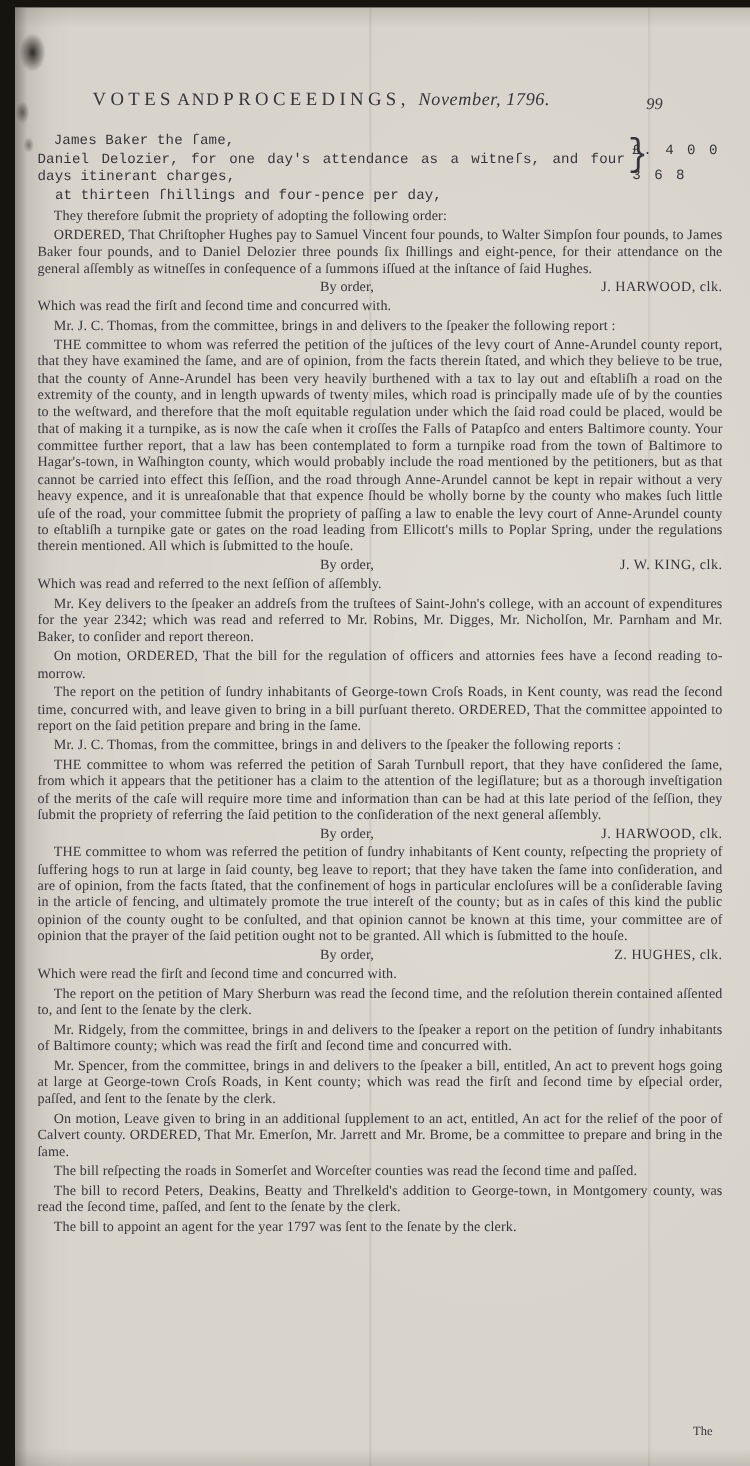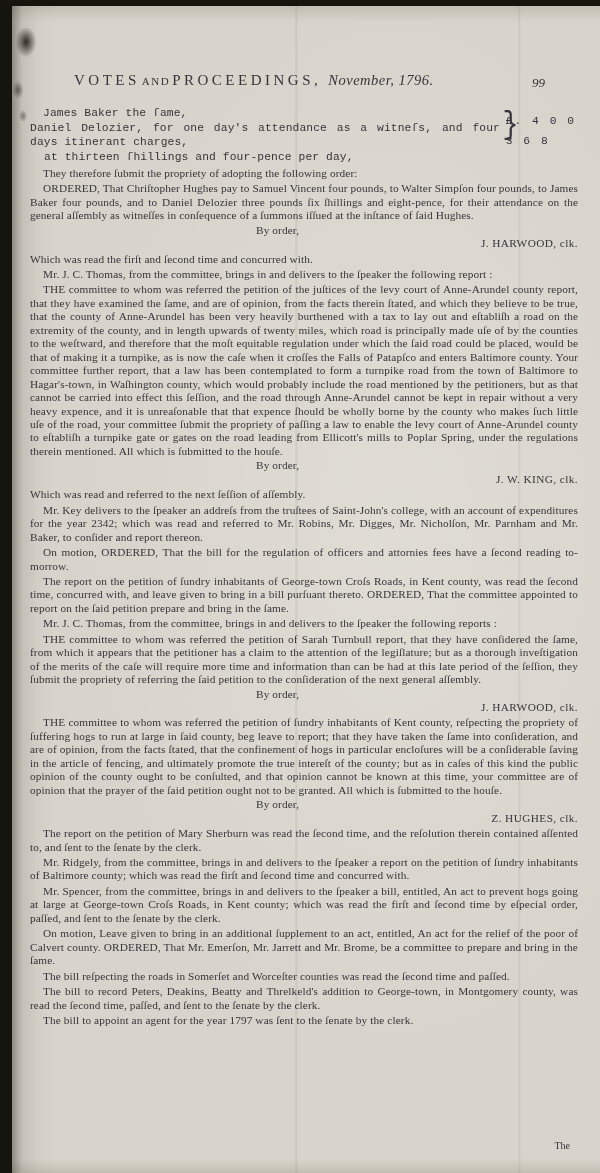--- a/index.html
+++ b/index.html
@@ -29,37 +29,37 @@
       radial-gradient(ellipse at 65% 45%, rgba(255,255,250,0.20), rgba(255,255,250,0) 60%);
   }
   .content{
     position:absolute;left:18px;top:68px;width:548px;
     color:var(--ink);
     font-size:11.3px;line-height:13.45px;letter-spacing:0.1px;
   }
   .header{position:relative;height:20px;margin-bottom:13px;white-space:nowrap;}
   .header .title{position:absolute;left:44px;top:0;}
   .caps{font-size:15px;letter-spacing:3.5px;}
-  .and{font-size:11px;letter-spacing:1.5px;padding:0 2px;}
+  .and{font-size:14px;letter-spacing:1.5px;padding:0 2px;}
   .date{font-style:italic;font-size:14.5px;margin-left:7px;letter-spacing:0.5px;}
-  .pageno{position:absolute;left:502px;top:2px;font-style:italic;font-size:13px;}
+  .pageno{position:absolute;left:487px;top:2px;font-style:italic;font-size:13px;}
   .para{margin:2px 0 0 0;text-align:justify;}
   .indent{text-indent:13px;}
   .account{position:relative;margin-top:2px;font-family:Liberation Mono, monospace;}
   .account .l1{text-indent:13px;}
   .account .l2{width:470px;text-align:justify;}
   .account .l3{width:470px;padding-left:14px;}
   .brace{
     position:absolute;right:58px;top:11px;
     font-size:31px;font-weight:400;transform:scaleX(0.85);
     color:var(--ink);
   }
   .amounts{position:absolute;right:2px;top:4px;margin-left:44px;}
   .amounts span{display:block;line-height:20px;letter-spacing:2px;}
-  .byline{display:flex;margin-top:1px;flex-direction:column;}
+  .byline{display:flex;margin-top:1px;}
   .byline-order{margin-left:226px;}
   .byline-signature{margin-left:auto;letter-spacing:0.4px;}
   .catchword{position:absolute;right:30px;top:1134px;font-size:10px;color:var(--ink);}
 </style>
 </head>
 <body>
 
 <div class="page">
   <div class="content">
 
@@ -103,20 +103,21 @@
         <p class="para indent">THE committee to whom was referred the petition of Sarah Turnbull report, that they have conſidered the ſame, from which it appears that the petitioner has a claim to the attention of the legiſlature; but as a thorough inveſtigation of the merits of the caſe will require more time and information than can be had at this late period of the ſeſſion, they ſubmit the propriety of referring the ſaid petition to the conſideration of the next general aſſembly.</p>
         <div class="byline">
           <span class="byline-order">By order,</span>
           <span class="byline-signature">J. HARWOOD, clk.</span>
         </div>
         <p class="para indent">THE committee to whom was referred the petition of ſundry inhabitants of Kent county, reſpecting the propriety of ſuffering hogs to run at large in ſaid county, beg leave to report; that they have taken the ſame into conſideration, and are of opinion, from the facts ſtated, that the confinement of hogs in particular encloſures will be a conſiderable ſaving in the article of fencing, and ultimately promote the true intereſt of the county; but as in caſes of this kind the public opinion of the county ought to be conſulted, and that opinion cannot be known at this time, your committee are of opinion that the prayer of the ſaid petition ought not to be granted.  All which is ſubmitted to the houſe.</p>
         <div class="byline">
           <span class="byline-order">By order,</span>
           <span class="byline-signature">Z. HUGHES, clk.</span>
         </div>
+        <p class="para">Which were read the firſt and ſecond time and concurred with.</p>
         <p class="para indent">The report on the petition of Mary Sherburn was read the ſecond time, and the reſolution therein contained aſſented to, and ſent to the ſenate by the clerk.</p>
         <p class="para indent">Mr. Ridgely, from the committee, brings in and delivers to the ſpeaker a report on the petition of ſundry inhabitants of Baltimore county; which was read the firſt and ſecond time and concurred with.</p>
         <p class="para indent">Mr. Spencer, from the committee, brings in and delivers to the ſpeaker a bill, entitled, An act to prevent hogs going at large at George-town Croſs Roads, in Kent county; which was read the firſt and ſecond time by eſpecial order, paſſed, and ſent to the ſenate by the clerk.</p>
         <p class="para indent">On motion, Leave given to bring in an additional ſupplement to an act, entitled, An act for the relief of the poor of Calvert county.  ORDERED, That Mr. Emerſon, Mr. Jarrett and Mr. Brome, be a committee to prepare and bring in the ſame.</p>
         <p class="para indent">The bill reſpecting the roads in Somerſet and Worceſter counties was read the ſecond time and paſſed.</p>
         <p class="para indent">The bill to record Peters, Deakins, Beatty and Threlkeld's addition to George-town, in Montgomery county, was read the ſecond time, paſſed, and ſent to the ſenate by the clerk.</p>
         <p class="para indent">The bill to appoint an agent for the year 1797 was ſent to the ſenate by the clerk.</p>
       </div>
 
   </div>

